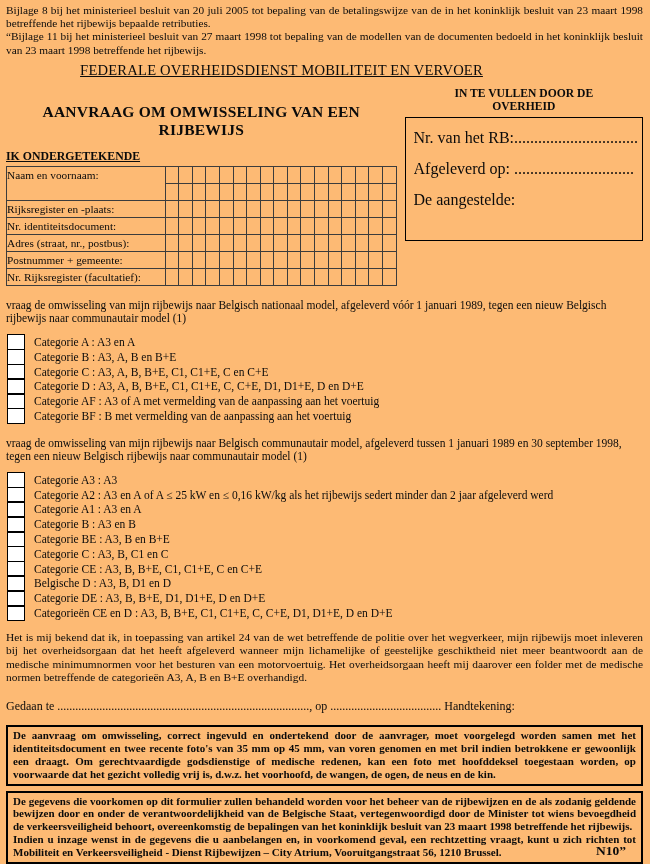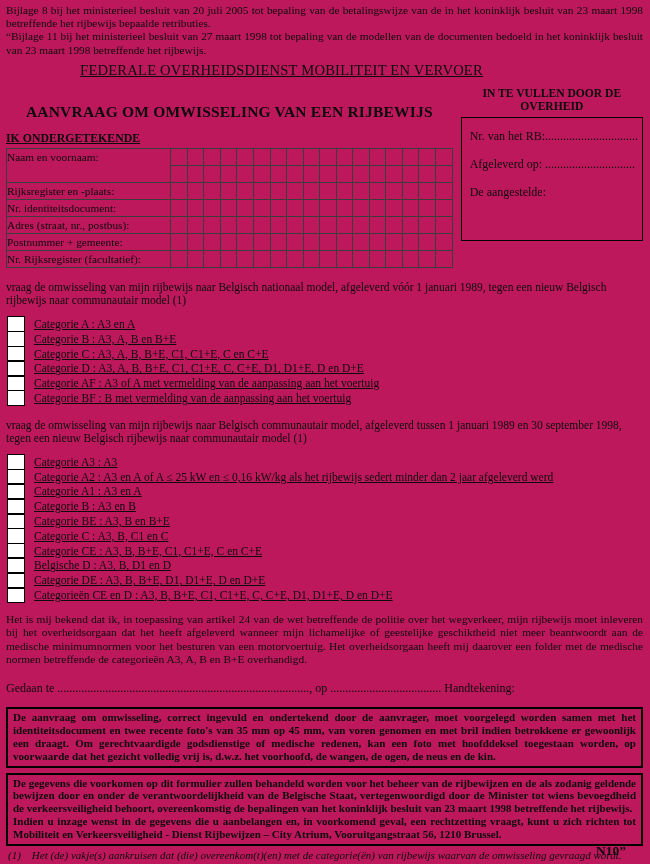--- a/index.html
+++ b/index.html
@@ -1,17 +1,17 @@
 <!DOCTYPE html>
 <html><head>
 <meta charset="utf-8">
 <style>
   html,body { margin:0; padding:0; background:#e8e8e8; }
   .page {
-    width:650px; height:864px; background:#be185d; color:#0b0b0b;
+    width:650px; height:864px; background:#fdba74; color:#0b0b0b;
     font-family:"Liberation Serif","DejaVu Serif",serif;
     position:relative; box-sizing:border-box; padding:4px 7px 0 6px;
     overflow:hidden; margin:0 auto;
   }
   
   .top-notes p { margin:0; font-size:11.3px; line-height:1.17; text-align:justify; }
   
   .dept-title { text-align:center; padding-right:86px; margin-top:5px; font-size:14.6px; letter-spacing:0.2px; }
   .dept-title span { text-decoration:underline; }
   
@@ -27,25 +27,25 @@
   td.tlabel div { line-height:16px; }
   td.cell { width:16.5px; height:16px; }
   td.bt { border-top:2.5px solid #000; }
   td.bb { border-bottom:2.5px solid #000; }
   td.bl { border-left:2.5px solid #000; }
   td.br { border-right:2.5px solid #000; }
   table.app-table { border:1.5px solid #000; }
   
   .official-heading { font-weight:bold; font-size:11.6px; text-align:center; line-height:1.18; margin:1px auto 0; max-width:152px; }
   .official-box { border:1.5px solid #000; margin-top:3px; height:124px; padding:11px 4px 0 8px; box-sizing:border-box; }
-  .of-field { font-size:12px; margin-bottom:13px; white-space:nowrap; overflow:hidden; }
+  .of-field { font-size:16px; margin-bottom:13px; white-space:nowrap; overflow:hidden; }
   
   .intro { font-size:11.5px; line-height:1.18; margin:13px 0 0 0; text-align:left; max-width:640px; }
   
-  .options { margin-top:9px;text-decoration:underline; }
+  .options { margin-top:9px; }
   .opt { position:relative; height:14.8px; }
   .opt .checkbox { position:absolute; left:1px; top:-0.5px; width:18px; height:15.3px; border:1px solid #000; box-sizing:border-box; background:#fff; }
   .opt .opt-label { display:block; margin-left:28px; font-size:11.5px; line-height:14.8px; white-space:nowrap; }
   
   .declaration { font-size:11.4px; line-height:1.17; text-align:justify; margin:10px 0 0 0; }
   .signature-line { font-size:12px; margin:15px 0 0 0; white-space:nowrap; overflow:hidden; }
   
   .notice-box { border:2px solid #000; margin-top:11px; padding:2px 5px 3px 5px; }
   .notice-box.second { margin-top:5px; }
   .notice-box p { margin:0; font-weight:bold; font-size:11px; line-height:1.17; text-align:justify; }

